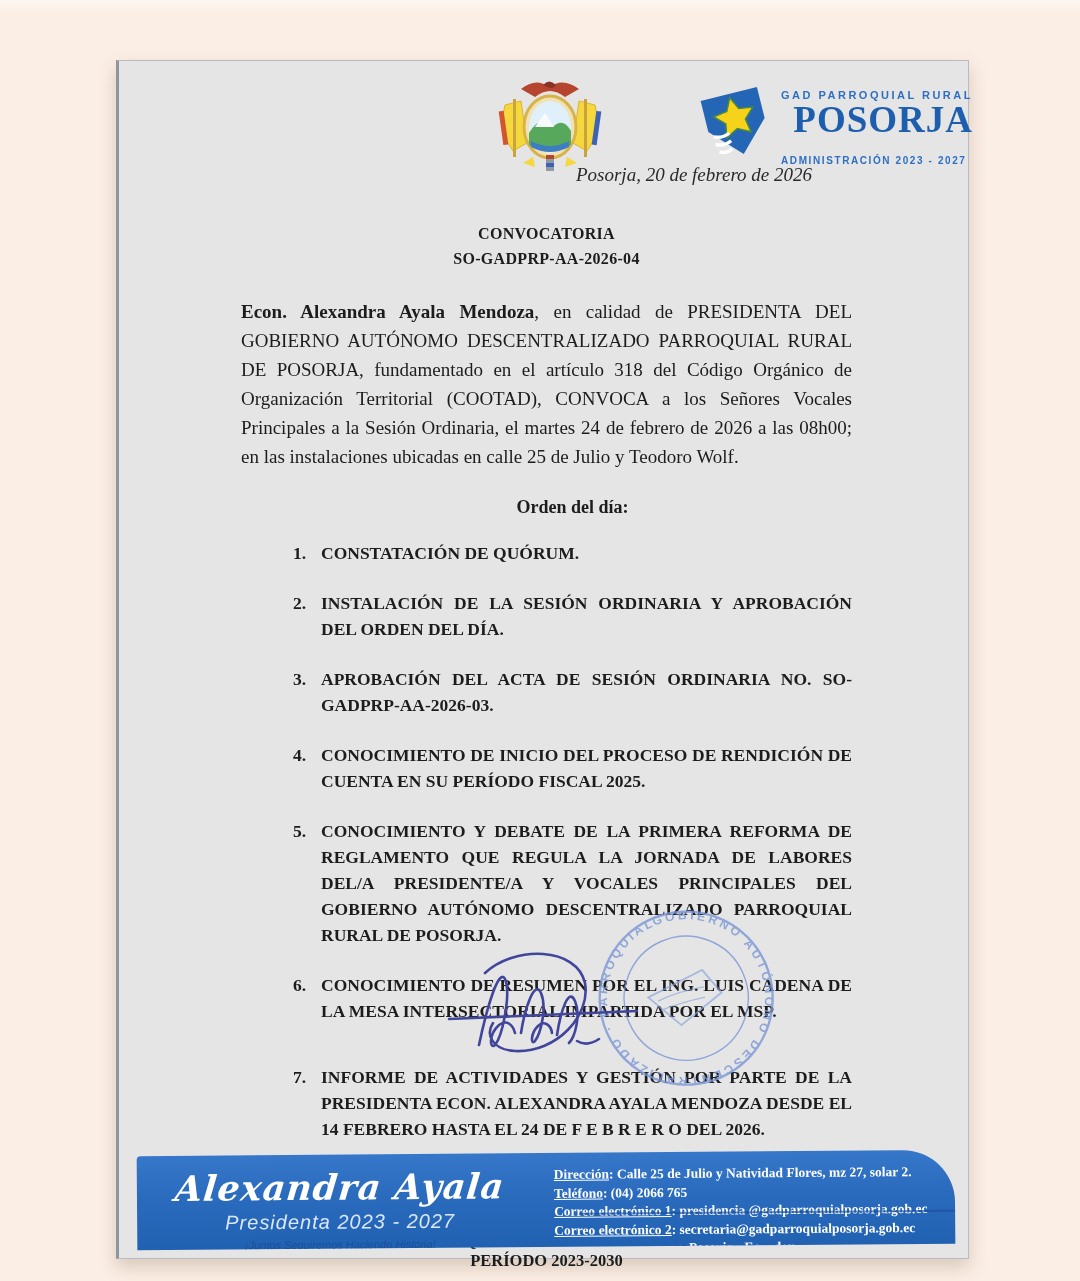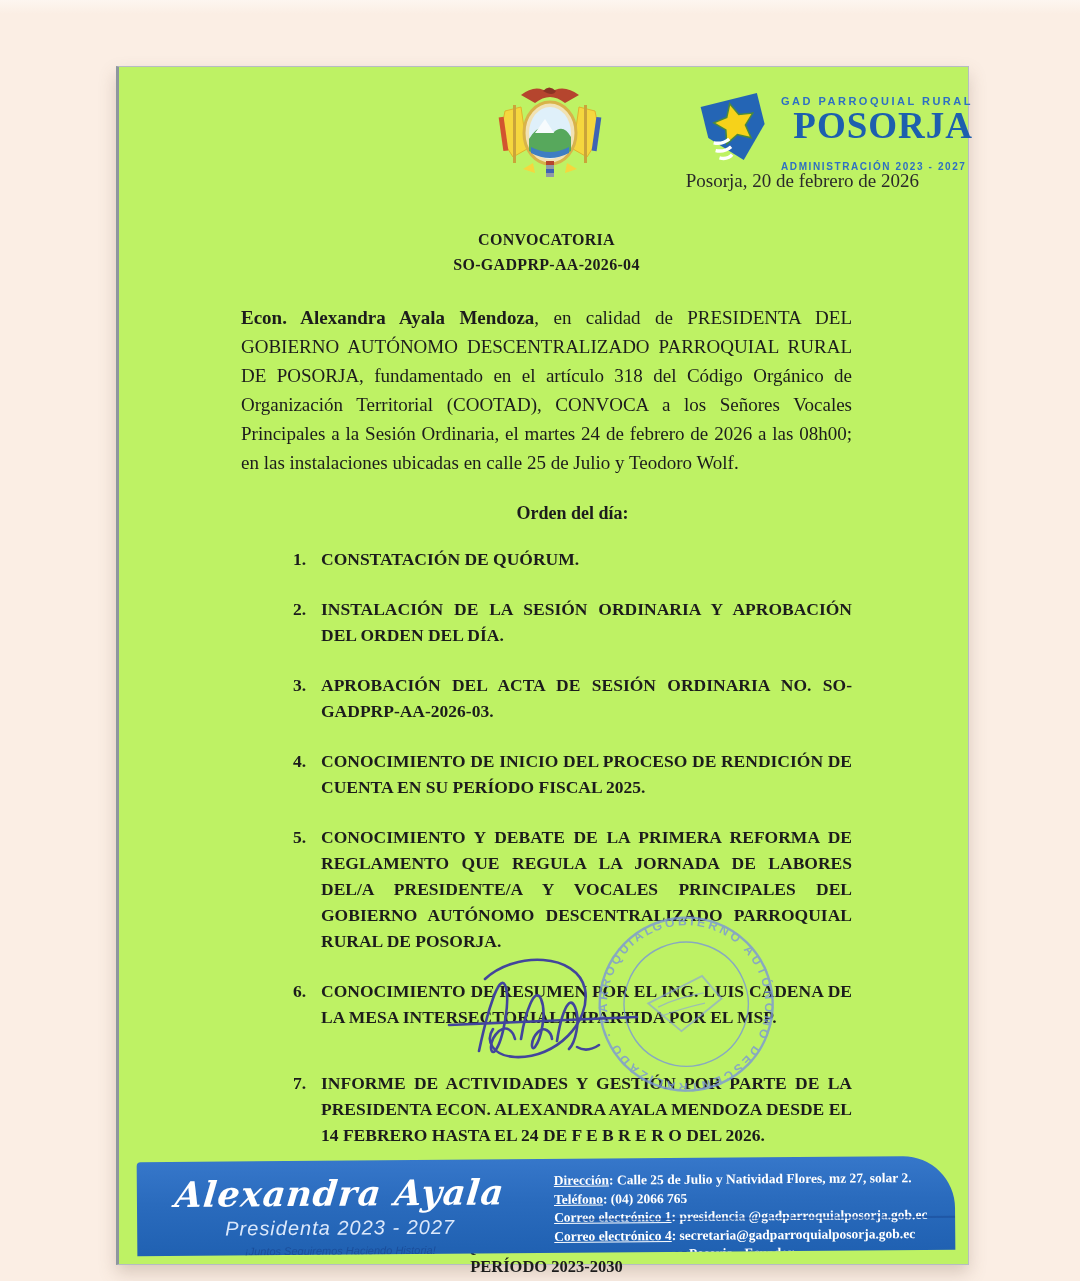--- a/index.html
+++ b/index.html
@@ -2,38 +2,38 @@
 <html><head>
 <meta charset="utf-8">
 <style>
   html,body{margin:0;padding:0;}
   body{
     width:1080px;height:1281px;position:relative;overflow:hidden;
     background:linear-gradient(180deg,#fdf6f0 0px,#fbeee4 14px,#fbeee4 100%);
     font-family:"Liberation Serif","DejaVu Serif",serif;
   }
   .page{
-    position:absolute;left:116px;top:66px;width:849px;height:1197px;
-    background:#bef264;
+    position:absolute;left:116px;top:60px;width:849px;height:1197px;
+    background:#e5e5e5;
     border:1px solid #b6bcc2;border-left:3px solid #8e969e;
     box-shadow:0 8px 16px rgba(120,90,70,.25);
   }
   
   .coat{position:absolute;left:372px;top:14px;}
   .brand{position:absolute;left:578px;top:20px;display:flex;align-items:flex-start;}
   .brand-shield{flex:0 0 auto;}
   .brand-text{margin-left:6px;padding-top:8px;}
   .brand-tag{font-family:"Liberation Sans",sans-serif;font-size:11px;font-weight:bold;
     letter-spacing:2.5px;color:#2e6fc3;white-space:nowrap;}
   .brand-name{font-family:Liberation Serif, serif;font-size:37px;font-weight:bold;
     letter-spacing:1px;color:#1d5fae;line-height:1.02;text-align:right;}
   .brand-admin{font-family:"Liberation Sans",sans-serif;font-size:10px;font-weight:bold;
     letter-spacing:1.6px;color:#2e6fc3;white-space:nowrap;margin-top:16px;}
-  .date-line{position:absolute;left:350px;top:103px;width:450px;text-align:right;
-    font-size:19px;color:#2a2a2a;}
+  .date-line{position:absolute;left:350px;top:103px;width:450px;text-align:center;
+    font-size:19px;color:#2a2a2a;font-style:italic;}
   
   .content{position:absolute;left:122px;top:160px;width:611px;color:#1c1c1c;}
   .doc-title{text-align:center;font-weight:bold;font-size:16px;line-height:25px;letter-spacing:.3px;}
   .intro{margin-top:26px;font-size:19px;line-height:29px;text-align:justify;}
   .intro b{font-weight:bold;}
   .agenda-heading{margin:26px 0 22px 52px;font-weight:bold;font-size:18px;text-align:center;}
   .agenda{margin-left:52px;}
   .agenda-item{position:relative;padding-left:28px;margin-bottom:24px;
     font-weight:bold;font-size:17.5px;line-height:26px;text-align:justify;}
   .agenda-item .num{position:absolute;left:0;top:0;}
@@ -204,18 +204,18 @@
   <div class="banner">
     <div class="banner-name">
       <div class="script-name">Alexandra Ayala</div>
       <div class="role">Presidenta 2023 - 2027</div>
       <div class="slogan">¡Juntos Seguiremos Haciendo Historia!</div>
     </div>
     <div class="banner-contact">
       <div><span class="lbl">Dirección</span><span>: Calle 25 de Julio y Natividad Flores, mz 27, solar 2.</span></div>
       <div><span class="lbl">Teléfono</span><span>: (04) 2066 765</span></div>
       <div><span class="lbl">Correo electrónico 1</span><span>: presidencia @gadparroquialposorja.gob.ec</span></div>
-      <div><span class="lbl">Correo electrónico 4</span><span>: secretaria@gadparroquialposorja.gob.ec</span></div>
+      <div><span class="lbl">Correo electrónico 2</span><span>: secretaria@gadparroquialposorja.gob.ec</span></div>
       <div class="banner-loc">Posorja - Ecuador</div>
     </div>
   </div>
 
 </div>
 
 </body></html>

